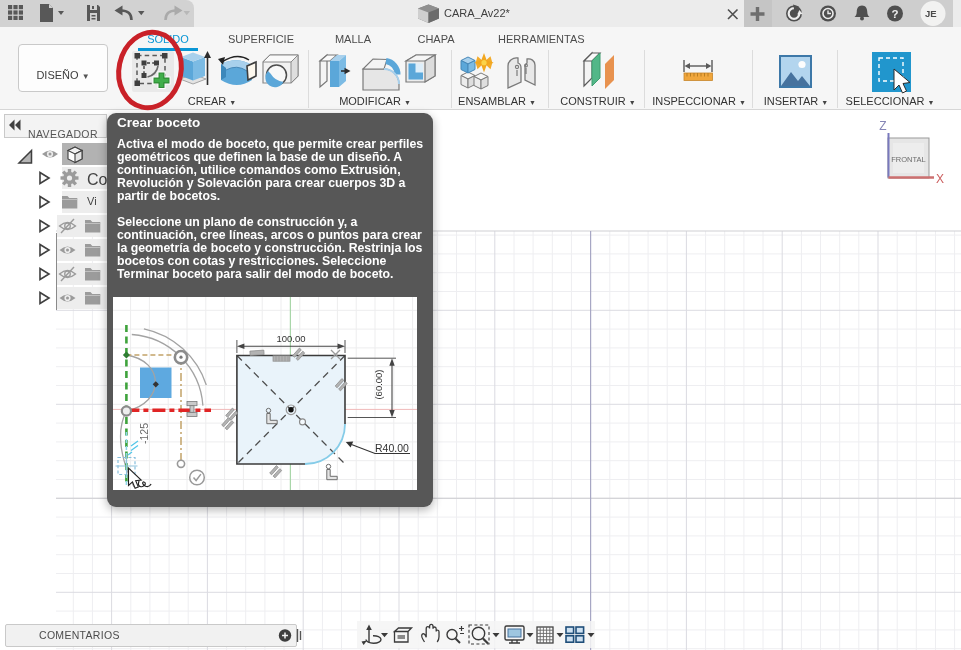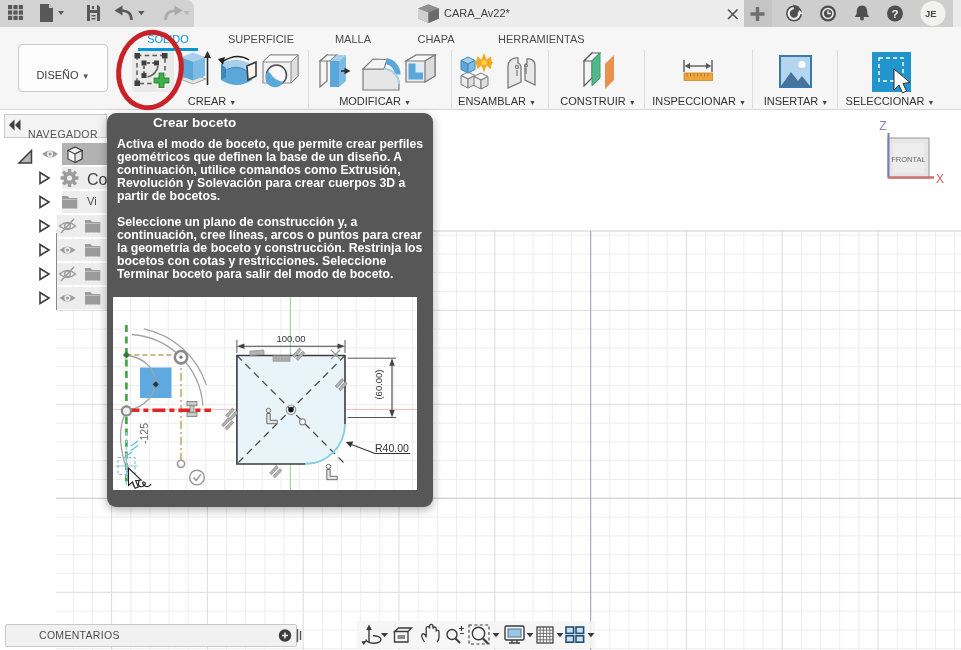--- a/index.html
+++ b/index.html
@@ -329,21 +329,21 @@
 <g fill="#3a3a3a">
 <path d="M381 15 l7 0 l-3.5 4.2 z"></path>
 <path d="M492.5 15 l7 0 l-3.5 4.2 z"></path>
 <path d="M526.5 15 l7 0 l-3.5 4.2 z"></path>
 <path d="M556.5 15 l7 0 l-3.5 4.2 z"></path>
 <path d="M587.5 15 l7 0 l-3.5 4.2 z"></path>
 </g>
 </svg>
 
 <div class="abs" style="left:107px;top:113px;width:326px;height:394px;background:#575757;border-radius:9px;box-shadow:0 3px 10px rgba(0,0,0,0.3);"></div>
-<div class="abs" style="left:117px;top:115px;font-size:13.5px;font-weight:bold;color:#fff;margin-left:36px;">Crear boceto</div>
+<div class="abs" style="left:117px;top:115px;font-size:13.5px;font-weight:bold;color:#fff;">Crear boceto</div>
 <div class="abs" style="left:117px;top:137.5px;width:316px;font-size:12.3px;font-weight:bold;color:#fff;line-height:13.1px;white-space:nowrap;">Activa el modo de boceto, que permite crear perfiles<br>geométricos que definen la base de un diseño. A<br>continuación, utilice comandos como Extrusión,<br>Revolución y Solevación para crear cuerpos 3D a<br>partir de bocetos.<br><br>Seleccione un plano de construcción y, a<br>continuación, cree líneas, arcos o puntos para crear<br>la geometría de boceto y construcción. Restrinja los<br>bocetos con cotas y restricciones. Seleccione<br>Terminar boceto para salir del modo de boceto.</div>
 <svg id="illus" class="abs" style="left:113px;top:297px;background:#fff" width="304" height="193" xmlns="http://www.w3.org/2000/svg">
 <path d="M17.6 0V193 M36.4 0V193 M55.2 0V193 M74.0 0V193 M92.8 0V193 M111.6 0V193 M130.4 0V193 M149.2 0V193 M168.0 0V193 M186.8 0V193 M205.6 0V193 M224.4 0V193 M243.2 0V193 M262.0 0V193 M280.8 0V193 M299.6 0V193 M0 13.3H304 M0 32.1H304 M0 50.9H304 M0 69.7H304 M0 88.5H304 M0 107.3H304 M0 126.1H304 M0 144.9H304 M0 163.7H304 M0 182.5H304" stroke="#ededee" stroke-width="1" fill="none"></path>
 <path d="M0 112.4 H304" stroke="#f0b9b9" stroke-width="1"></path>
 <path d="M177.4 0 V193" stroke="#a9d6a9" stroke-width="1.2"></path>
 
 <path d="M123.9 58.5 H232 V127 A40 40 0 0 1 192 167 H123.9 Z" fill="#e9f3fa"></path>
 <path d="M123.9 58.5 L232 167 M232 58.5 L123.9 167" stroke="#4d4d4d" stroke-width="1.2" stroke-dasharray="7 5" fill="none"></path>
 <path d="M232 127 V58.5 H123.9 V167 H192" stroke="#3b3b3b" stroke-width="1.6" fill="none"></path>
 <path d="M232 127 A40 40 0 0 1 192 167" stroke="#85cce8" stroke-width="1.8" fill="none"></path>

